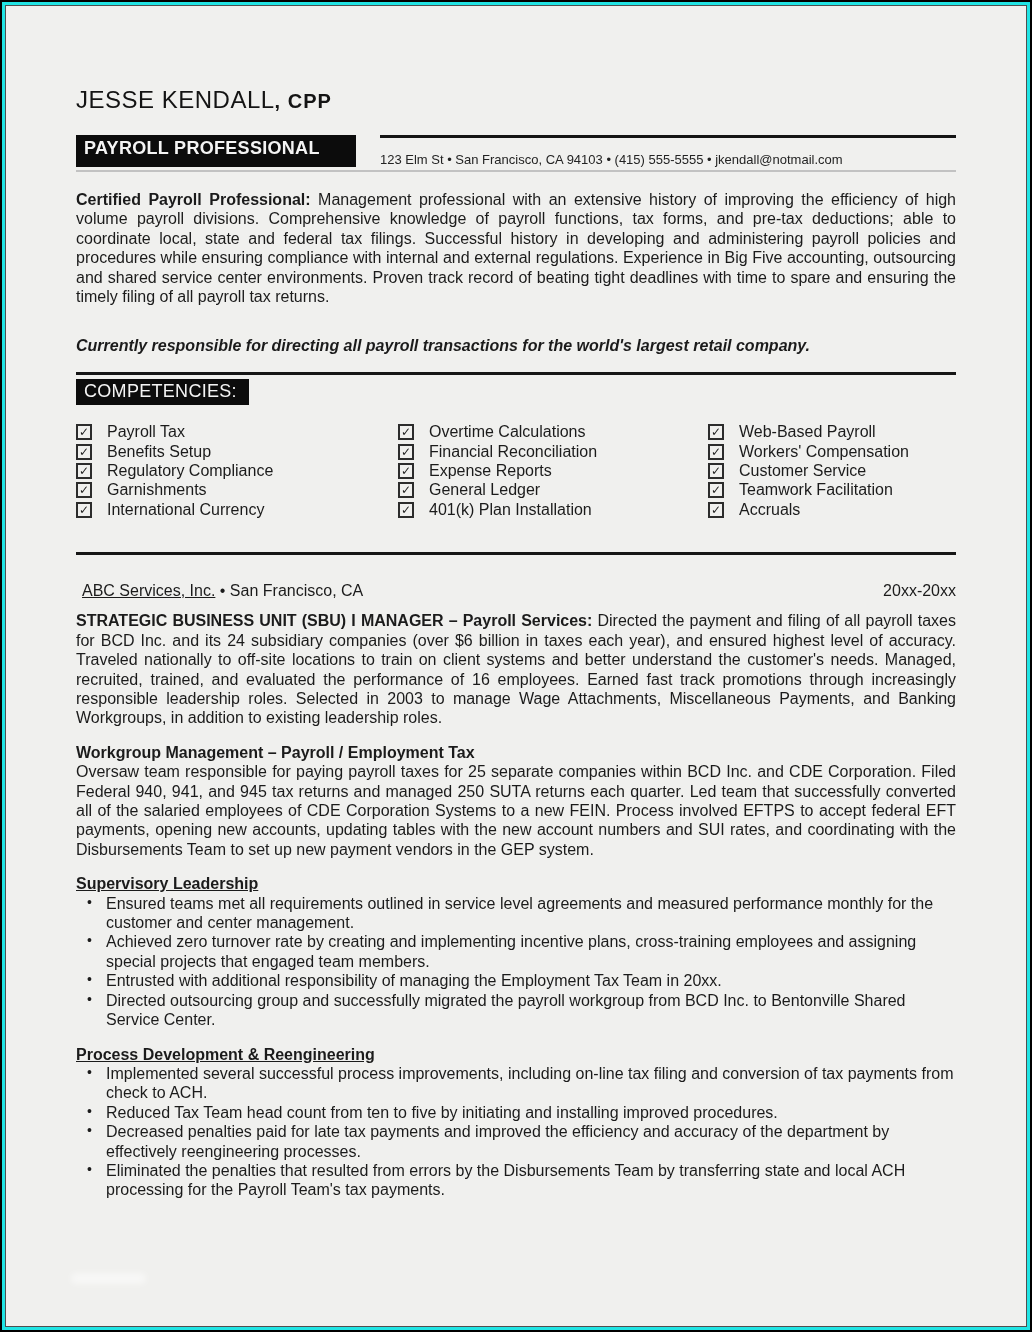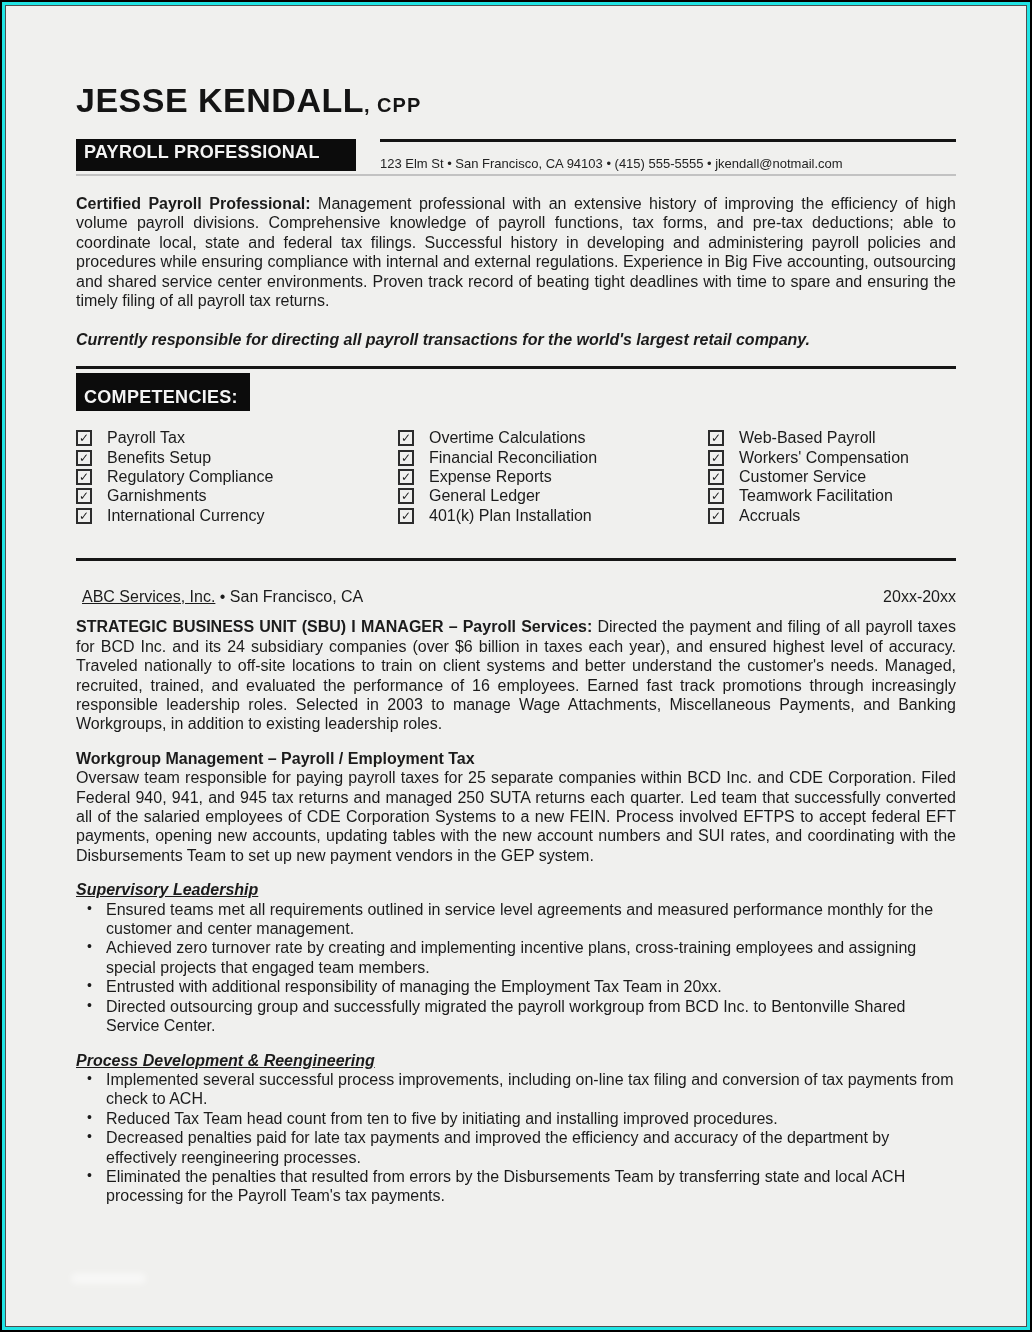--- a/index.html
+++ b/index.html
@@ -25,21 +25,21 @@
   .page{
     width:100%;height:100%;
     box-sizing:border-box;
     border:1px solid #4f4f4f;
     background:#f0f0ee;
     padding:78px 70px 0 70px;
     position:relative;
   }
   
   .name-line{line-height:32px;white-space:nowrap;}
-  .name{font-size:34px;font-weight:bold;color:#141414;letter-spacing:0.5px;}
+  .name{font-size:24px;font-weight:normal;color:#141414;letter-spacing:0.5px;}
   .credential{font-size:20px;font-weight:bold;color:#141414;letter-spacing:1px;}
   .header-row{display:flex;margin-top:16px;align-items:stretch;}
   .badge{
     background:#0c0c0c;color:#f4f4f4;
     font-weight:bold;font-size:18px;
     padding:3px 14px 0 8px;
     letter-spacing:0.3px;
     flex:0 0 auto;
     min-width:258px;
   }
@@ -55,30 +55,30 @@
   }
   .faint-rule{border:none;border-top:2px solid #c2c2c2;margin:3px 0 0 0;}
   
   .para{
     margin:18px 0 0 0;
     font-size:16px;line-height:19.4px;
     text-align:justify;
   }
   .lead{font-weight:bold;}
   .current{
-    margin-top:20px;
+    margin-top:30px;
     font-size:16px;line-height:19px;
     font-weight:bold;font-style:italic;
   }
   .thick-rule{border:none;border-top:3px solid #161616;margin:17px 0 0 0;}
   .section-badge{
     display:inline-block;
     background:#0c0c0c;color:#f4f4f4;
-    font-weight:bold;font-size:18px;
-    padding:14px 12px 3px 8px;
+    font-weight:normal;font-size:18px;
+    padding:2px 12px 3px 8px;
     margin-top:4px;
     letter-spacing:0.3px;
   }
   
   .comp-grid{
     margin-top:17px;
     display:grid;
     grid-template-columns:322px 310px auto;
   }
   .comp-col{display:flex;flex-direction:column;}
@@ -100,21 +100,21 @@
   .company-row{
     margin-top:27px;
     display:flex;justify-content:space-between;
     font-size:16px;
   }
   .company{text-decoration:underline;margin-left:6px;}
   .subhead{
     margin-top:15px;
     font-size:16px;font-weight:bold;line-height:19.4px;
   }
-  .subhead.iu{font-style:italic;text-decoration:underline;}
+  .subhead.iu{text-decoration:underline;}
   .para.tight{margin-top:0;}
   .bullet{
     position:relative;
     padding-left:30px;
     font-size:16px;line-height:19.4px;
   }
   .blt{
     position:absolute;left:11px;top:-1px;
     font-size:14px;
   }

